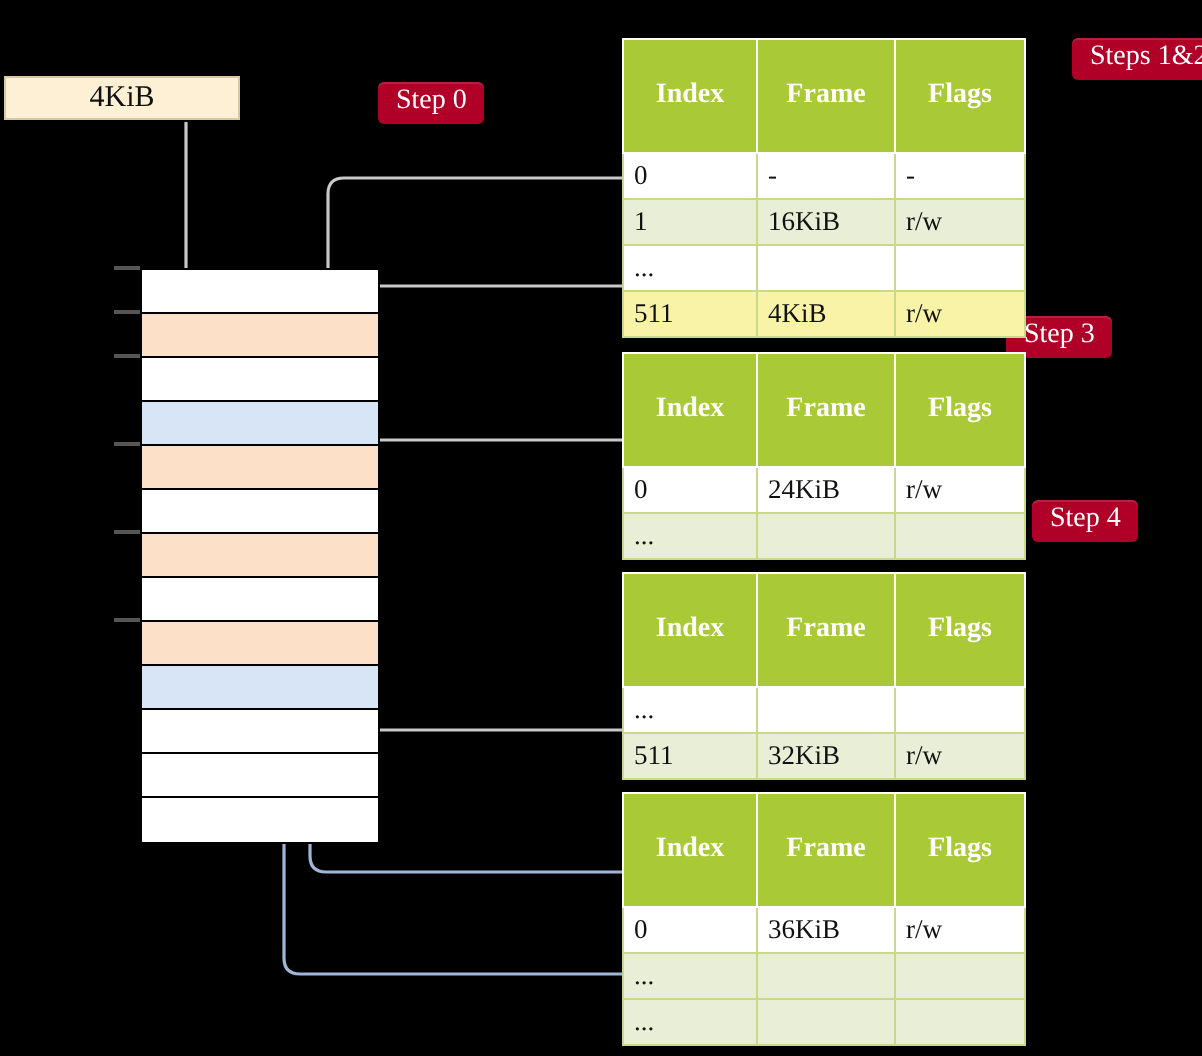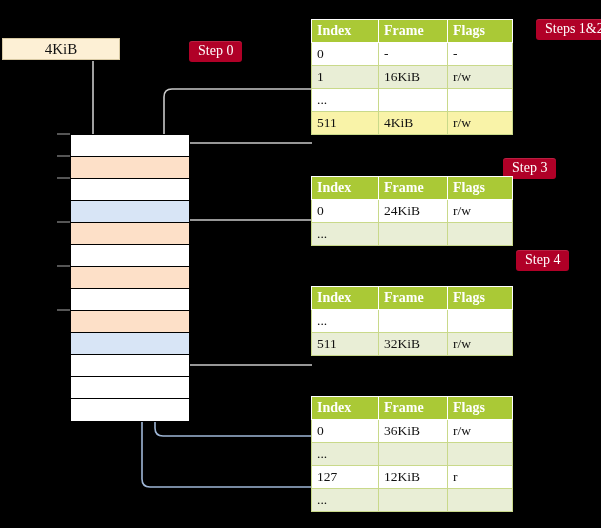--- a/index.html
+++ b/index.html
@@ -80,22 +80,22 @@
     border: 1px solid #d8d8c0;
     background: #ffffff;
     font-size: 13.5px;
     color: #111111;
     table-layout: fixed;
   }
   .ptable th {
     background: #aac936;
     color: #ffffff;
     font-weight: bold;
-    text-align: left;
-    padding: 2px 5px;
+    text-align: center;
+    padding: 19px 5px;
     border: 1px solid #ffffff;
     font-size: 14px;
     height: 18px;
   }
   .ptable td {
     padding: 2px 5px;
     border: 1px solid #c9d98a;
     height: 18px;
     overflow: hidden;
     white-space: nowrap;
@@ -277,25 +277,20 @@
         <tr class="odd">
           <td class="c-index">0</td>
           <td class="c-frame">36KiB</td>
           <td class="c-flags">r/w</td>
         </tr>
         <tr class="even">
           <td class="c-index">...</td>
           <td class="c-frame"></td>
           <td class="c-flags"></td>
         </tr>
-        <tr class="odd">
-          <td class="c-index">127</td>
-          <td class="c-frame">12KiB</td>
-          <td class="c-flags">r</td>
-        </tr>
         <tr class="even">
           <td class="c-index">...</td>
           <td class="c-frame"></td>
           <td class="c-flags"></td>
         </tr>
       </tbody>
     </table>
 
 </div>
 

